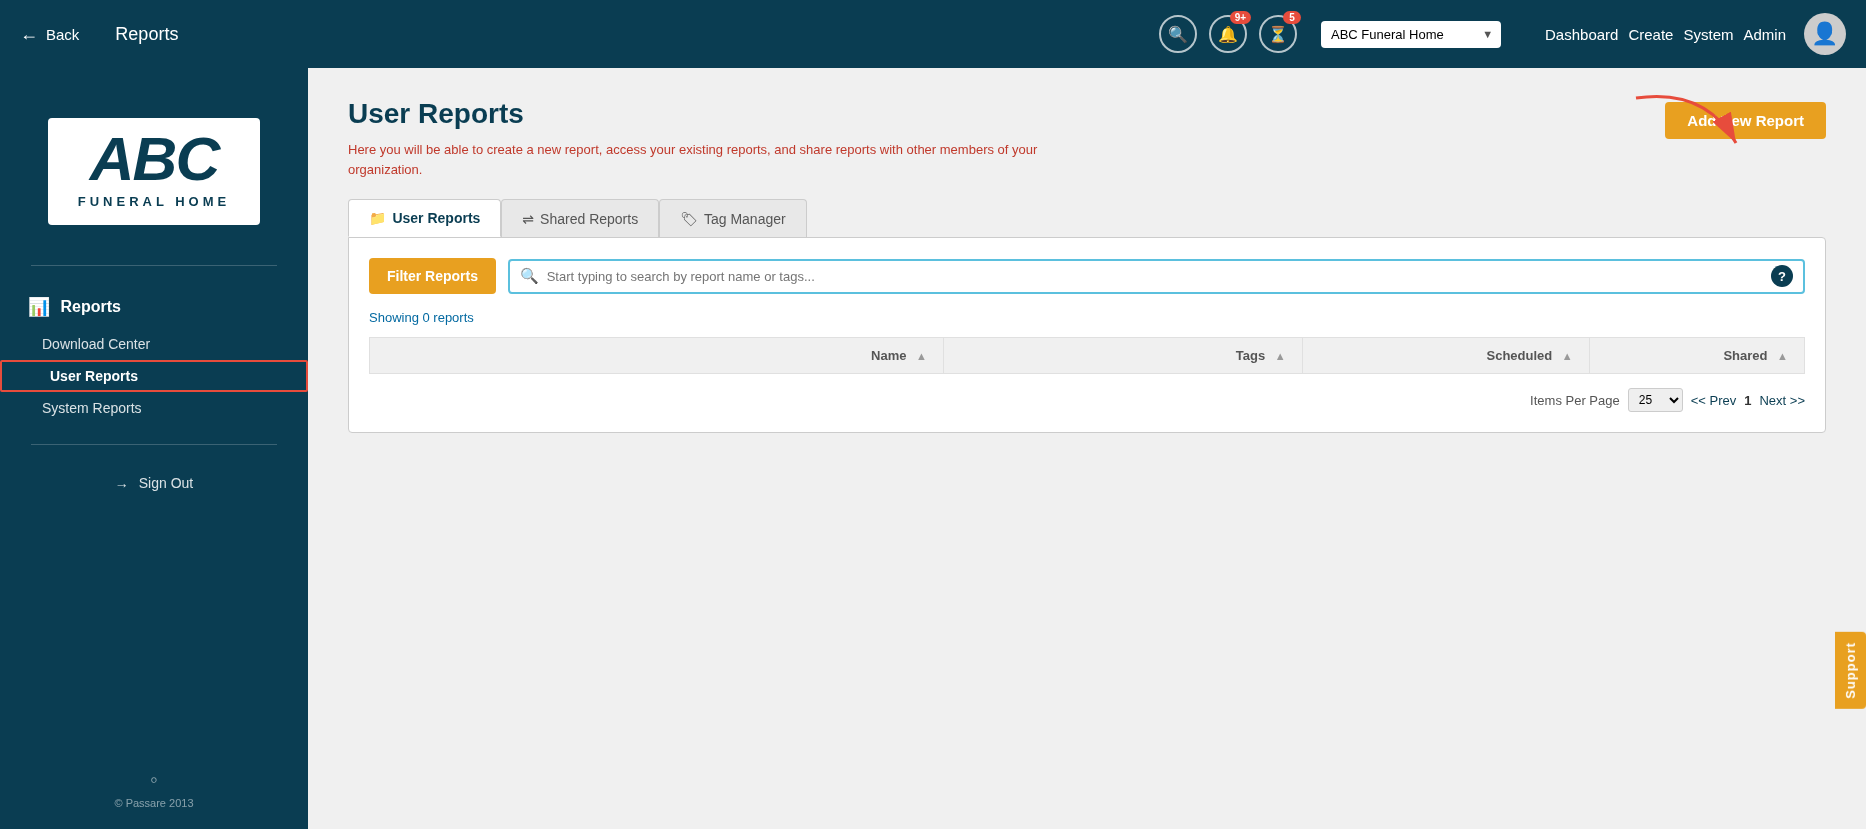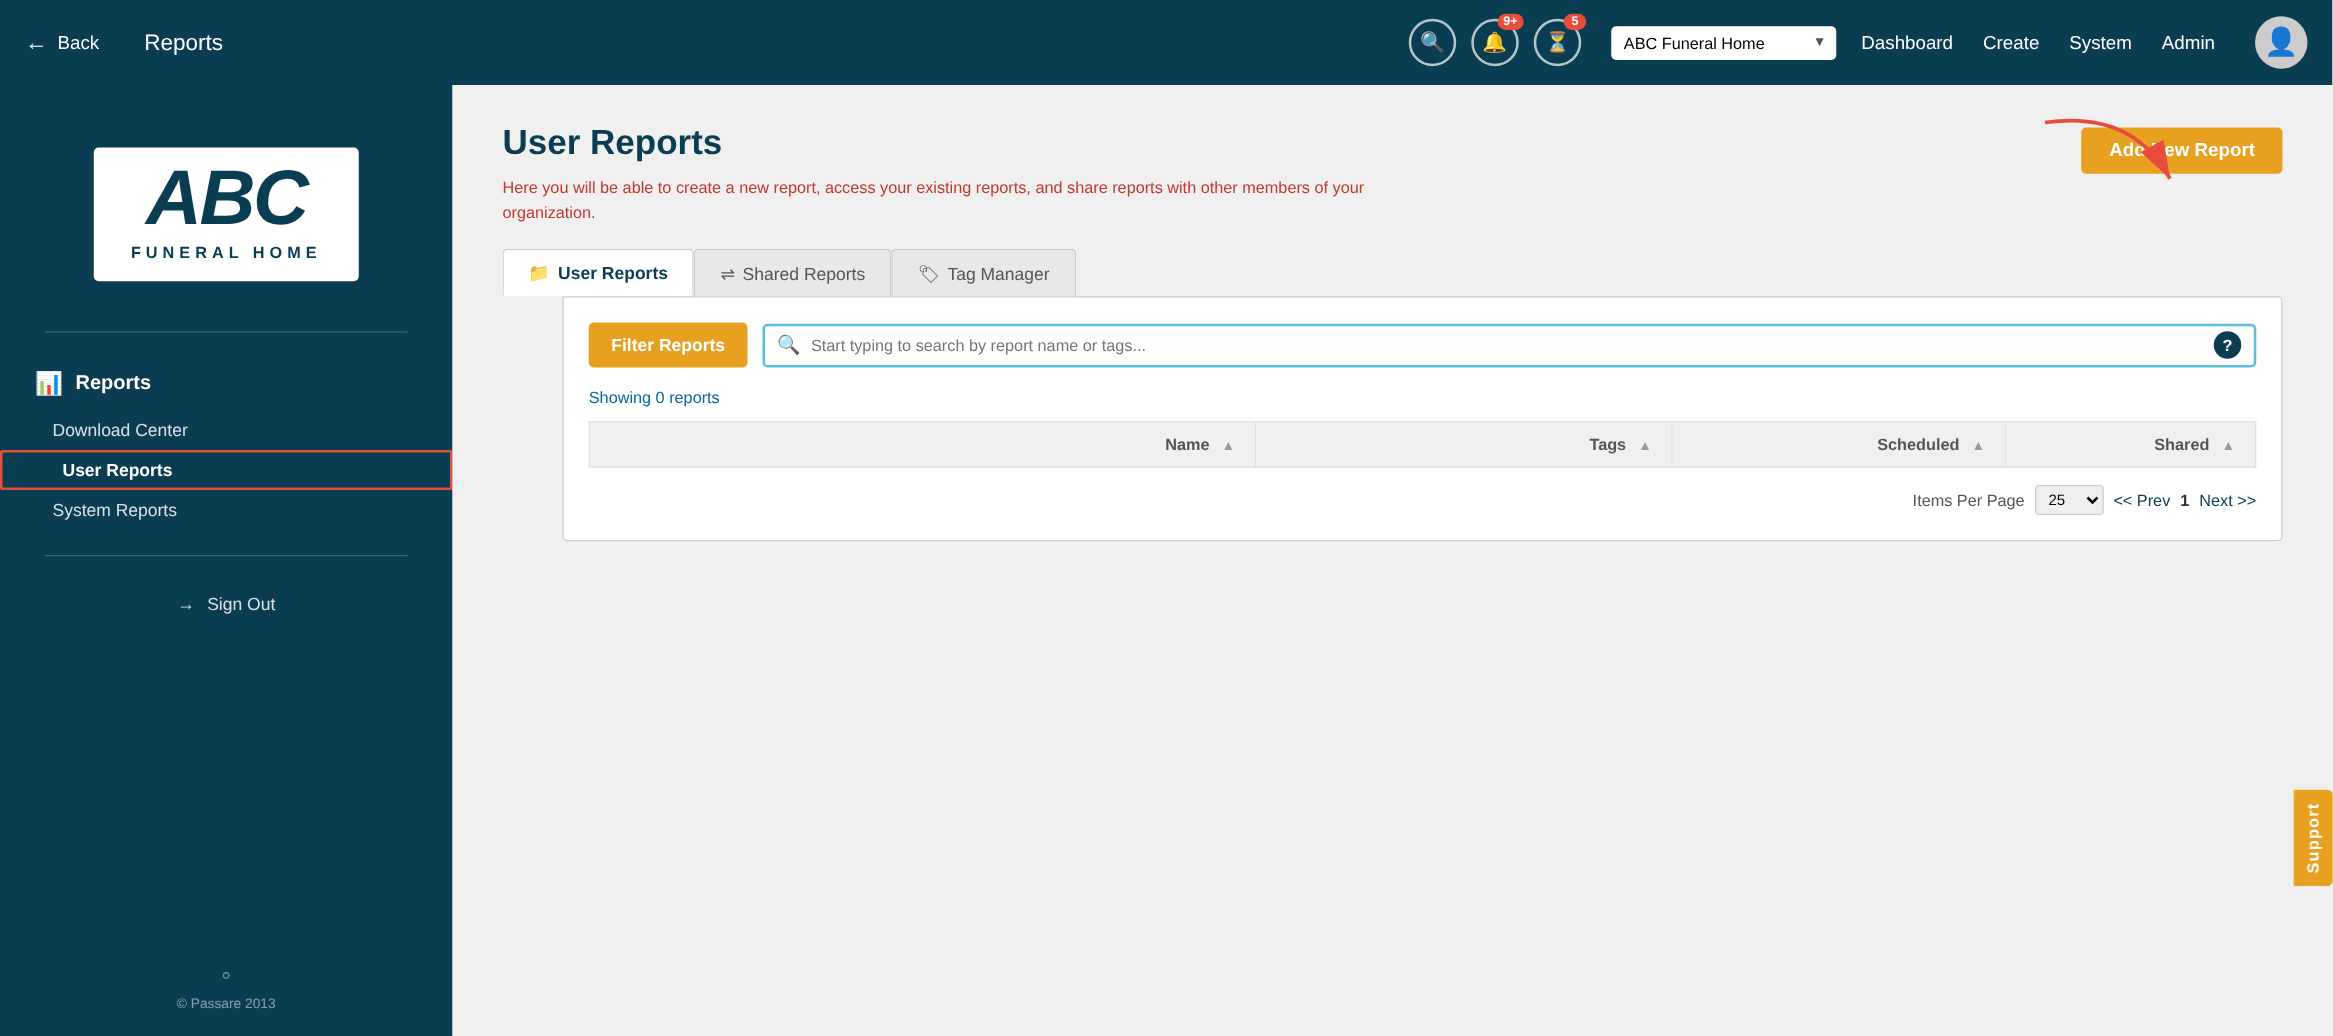--- a/index.html
+++ b/index.html
@@ -90,22 +90,22 @@
       right: 8px;
       top: 50%;
       transform: translateY(-50%);
       font-size: 11px;
       pointer-events: none;
       color: #555;
     }
     .nav-links {
       display: flex;
       align-items: center;
-      gap: 24px;
-      margin-left: 4px;
+      gap: 10px;
+      margin-left: 28px;
     }
     .nav-link {
       color: white;
       font-size: 15px;
       cursor: pointer;
       background: none;
       border: none;
       font-family: inherit;
     }
     .avatar {
@@ -122,21 +122,21 @@
     }
 
     
     .layout {
       display: flex;
       flex: 1;
     }
 
     
     .sidebar {
-      width: 362px;
+      width: 308px;
       background: #0a3d52;
       display: flex;
       flex-direction: column;
       align-items: center;
       padding-top: 20px;
       flex-shrink: 0;
     }
     .sidebar-logo {
       text-align: center;
       padding: 30px 20px 30px;
@@ -293,21 +293,20 @@
     .tab-icon {
       font-size: 14px;
     }
 
     
     .table-area {
       background: white;
       border: 1px solid #ccc;
       border-radius: 0 4px 4px 4px;
       padding: 20px;
-      margin-left: 48px;
     }
     .filter-search-row {
       display: flex;
       align-items: center;
       gap: 12px;
       margin-bottom: 16px;
     }
     .filter-btn {
       background: #e8a020;
       color: white;

